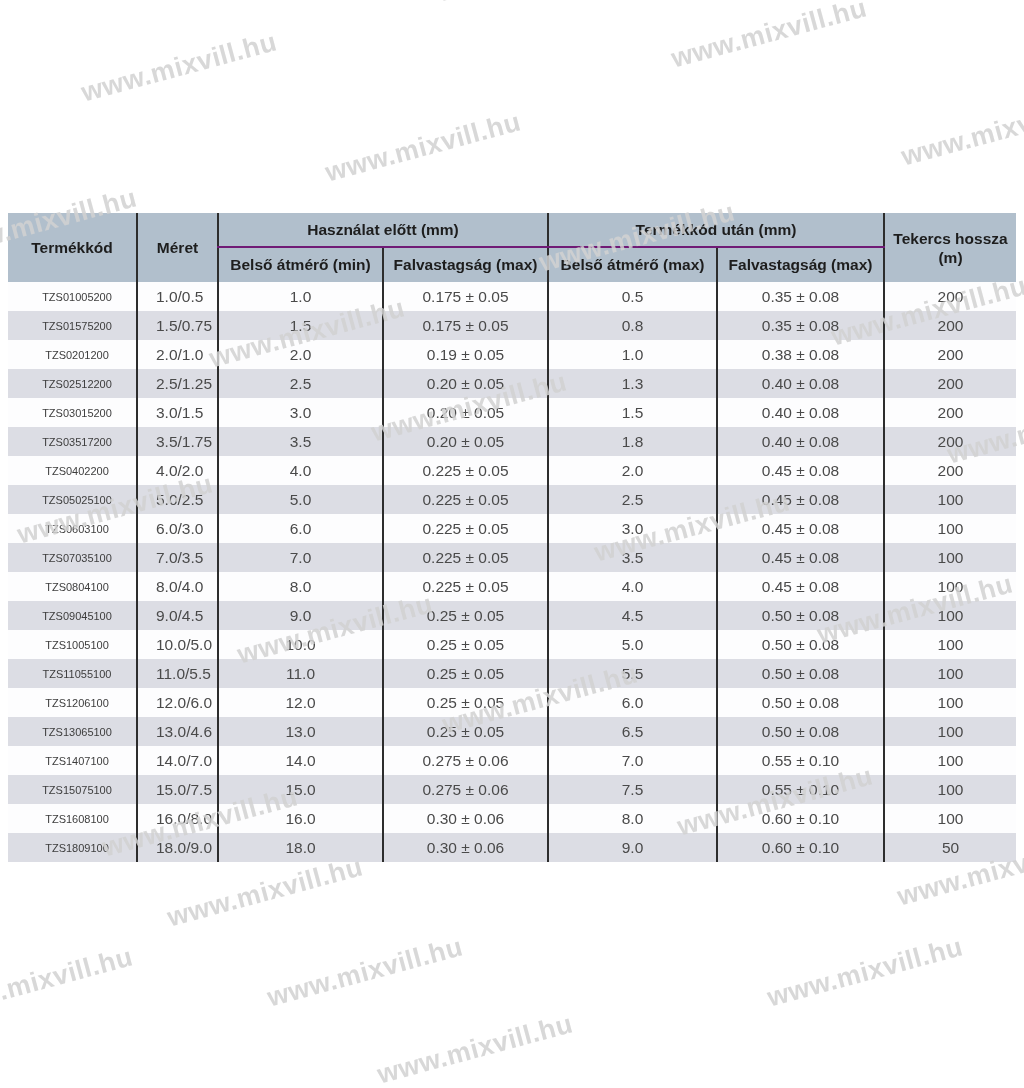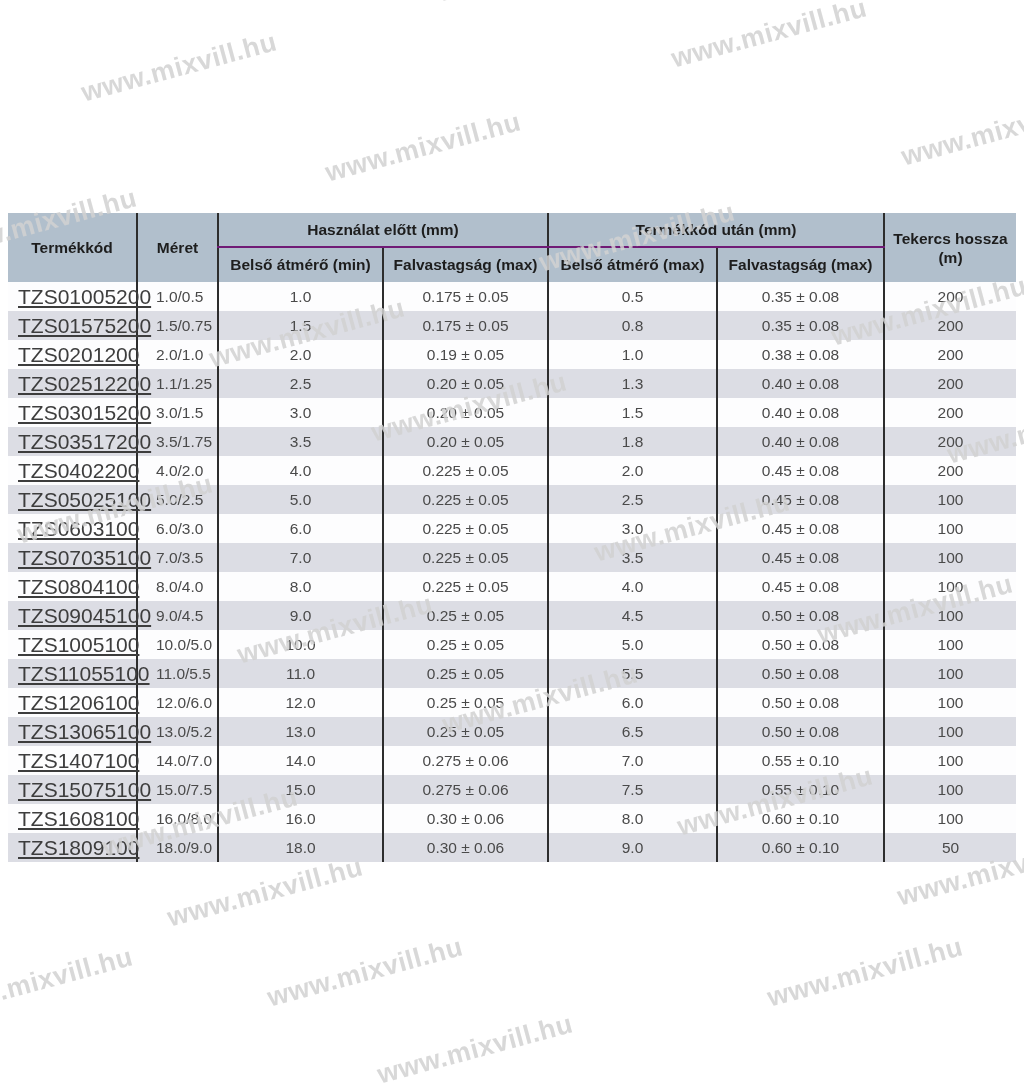--- a/index.html
+++ b/index.html
@@ -52,24 +52,23 @@
     font-size: 15.5px;
     color: #4a4a4a;
     text-align: center;
     vertical-align: middle;
     background: #fdfdfe;
   }
   tbody tr:nth-child(even) td { background: #dcdde4; }
   tbody td.c0 {
     text-align: center;
     padding-left: 10px;
-    font-size: 21px;
+    font-size: 11px;
     color: #3d3d3d;
     border-left: none;
-    text-decoration: underline;
   }
   tbody td.c1 { text-align: left; padding-left: 18px; }
 
   .wm-layer {
     position: absolute; inset: 0;
     z-index: 5;
     pointer-events: none;
     overflow: hidden;
   }
   .wm {
@@ -140,21 +139,21 @@
           <td class="c0">TZS0201200</td>
           <td class="c1">2.0/1.0</td>
           <td class="c2">2.0</td>
           <td class="c3">0.19 ± 0.05</td>
           <td class="c4">1.0</td>
           <td class="c5">0.38 ± 0.08</td>
           <td class="c6">200</td>
         </tr>
         <tr>
           <td class="c0">TZS02512200</td>
-          <td class="c1">1.1/1.25</td>
+          <td class="c1">2.5/1.25</td>
           <td class="c2">2.5</td>
           <td class="c3">0.20 ± 0.05</td>
           <td class="c4">1.3</td>
           <td class="c5">0.40 ± 0.08</td>
           <td class="c6">200</td>
         </tr>
         <tr>
           <td class="c0">TZS03015200</td>
           <td class="c1">3.0/1.5</td>
           <td class="c2">3.0</td>
@@ -248,21 +247,21 @@
           <td class="c0">TZS1206100</td>
           <td class="c1">12.0/6.0</td>
           <td class="c2">12.0</td>
           <td class="c3">0.25 ± 0.05</td>
           <td class="c4">6.0</td>
           <td class="c5">0.50 ± 0.08</td>
           <td class="c6">100</td>
         </tr>
         <tr>
           <td class="c0">TZS13065100</td>
-          <td class="c1">13.0/5.2</td>
+          <td class="c1">13.0/4.6</td>
           <td class="c2">13.0</td>
           <td class="c3">0.25 ± 0.05</td>
           <td class="c4">6.5</td>
           <td class="c5">0.50 ± 0.08</td>
           <td class="c6">100</td>
         </tr>
         <tr>
           <td class="c0">TZS1407100</td>
           <td class="c1">14.0/7.0</td>
           <td class="c2">14.0</td>

